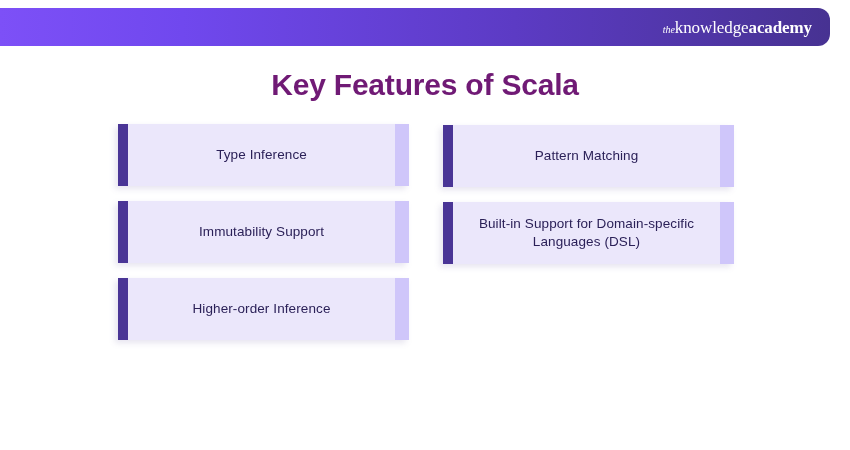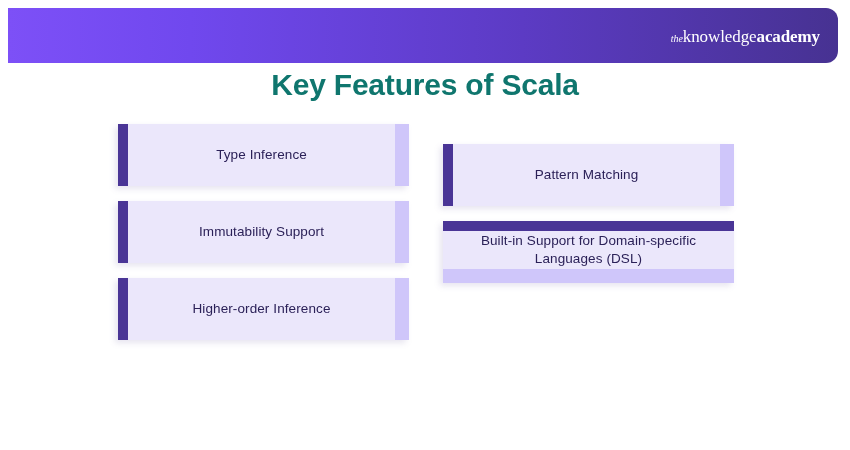--- a/index.html
+++ b/index.html
@@ -11,24 +11,24 @@
     height: 450px;
     background: #ffffff;
     font-family: "Liberation Sans", sans-serif;
     overflow: hidden;
     position: relative;
   }
 
   
   .header-bar {
     position: absolute;
-    left: 8px;
+    left: 0;
     top: 8px;
     width: 830px;
-    height: 55px;
+    height: 38px;
     background: linear-gradient(90deg, #7d50f7 0%, #7048ee 22%, #5c3bc4 62%, #473292 100%);
     border-radius: 0 12px 12px 0;
     overflow: hidden;
   }
   .logo {
     position: absolute;
     right: 18px;
     top: 50%;
     transform: translateY(-50%);
     white-space: nowrap;
@@ -52,41 +52,41 @@
     font-weight: 700;
   }
 
   
   .page-title {
     position: absolute;
     left: 0;
     top: 68px;
     width: 850px;
     text-align: center;
-    color: #0f766e;
+    color: #701a75;
     font-size: 30px;
     font-weight: 700;
     letter-spacing: -0.2px;
   }
 
   
   .grid {
     position: absolute;
     left: 118px;
     top: 124px;
     width: 616px;
     height: 306px;
   }
   .col {
     position: absolute;
     top: 0;
     width: 291px;
   }
   .col-left  { left: 0; }
-  .col-right { left: 325px; top: 20px; }
+  .col-right { left: 325px; top: 1px; }
 
   .card {
     position: relative;
     height: 62px;
     margin-bottom: 15px;
     display: flex;
     align-items: stretch;
     background: #ebe7fb;
     box-shadow: -3px 3px 6px rgba(120, 110, 170, 0.18);
   }
@@ -107,21 +107,21 @@
     flex: 0 0 14px;
     background: #cfc6fa;
   }
   .card-label {
     color: #2b2158;
     font-size: 13.5px;
     font-weight: 400;
     line-height: 1.32;
     letter-spacing: 0.1px;
   }
-  .card.two-line { height: 62px; flex-direction: column; }
+  .card.two-line { height: 62px; }
 </style>
 </head>
 <body>
 
 <div class="header-bar">
   <div class="logo">
     <span class="lg-the">the</span><span class="lg-knowledge">knowledge</span><span class="lg-academy">academy</span>
   </div>
 </div>
 

